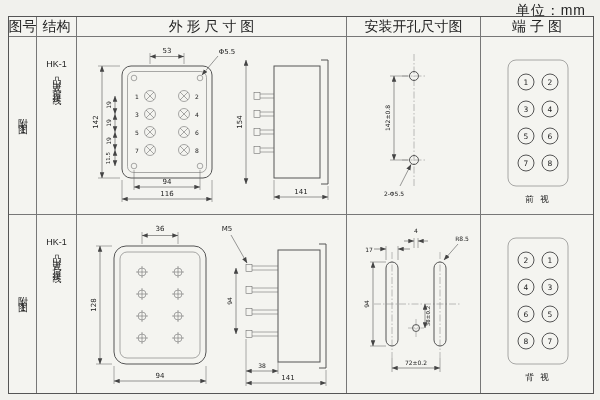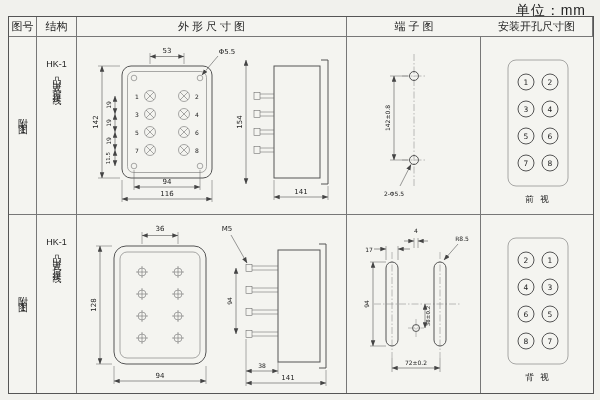--- a/index.html
+++ b/index.html
@@ -4,21 +4,21 @@
 <style>
   html,body{margin:0;padding:0}
   body{width:600px;height:400px;background:#f1f1ed;font-family:"Liberation Sans","DejaVu Sans",sans-serif;color:#222;overflow:hidden;position:relative}
   .unit{position:absolute;top:2px;right:14px;font-size:14px;letter-spacing:1px}
   .tbl{position:absolute;left:8px;top:16px;width:584px;height:376px;display:grid;
        grid-template-columns:28px 40px 270px 134px 112px;grid-template-rows:20px 178px 178px;
        border:1px solid #555;background:#f4f4f0}
   .c{border-right:1px solid #777;border-bottom:1px solid #777;display:flex;align-items:center;justify-content:center;position:relative;overflow:hidden}
   .last{border-right:none}
   .rlast{border-bottom:none}
-  .hd{font-size:11px;white-space:nowrap}
+  .hd{font-size:14px;white-space:nowrap}
   .fig{writing-mode:vertical-rl;text-orientation:upright;letter-spacing:7px;font-size:10px}
   .struct{flex-direction:column;justify-content:flex-start;padding-top:22px;gap:0}
   .model{font-size:9px}
   .desc{writing-mode:vertical-rl;text-orientation:upright;letter-spacing:4px;font-size:9px}
   svg{display:block}
   .ln{stroke:#555;stroke-width:1;fill:none}
   .thin{stroke:#666;stroke-width:.55;fill:none}
   .cl{stroke:#888;stroke-width:.55;fill:none;stroke-dasharray:7 2 1.5 2}
   .dim{stroke:#555;stroke-width:.6;fill:none;marker-start:url(#arr);marker-end:url(#arr)}
   .lead{stroke:#555;stroke-width:.6;fill:none;marker-end:url(#arr)}
@@ -32,22 +32,22 @@
 </head>
 <body>
 
 <div class="unit">单位：mm</div>
 
 <div class="tbl">
 
   <div class="c hd">图号</div>
   <div class="c hd">结构</div>
   <div class="c hd">外 形 尺 寸 图</div>
+  <div class="c hd">安装开孔尺寸图</div>
   <div class="c hd last">端 子 图</div>
-  <div class="c hd">安装开孔尺寸图</div>
 
   <div class="c">
     <span class="fig">附图1</span>
   </div>
   <div class="c struct">
     <span class="model">HK-1</span>
     <span class="desc">凸出式前接线</span>
   </div>
 
   <div class="c">

